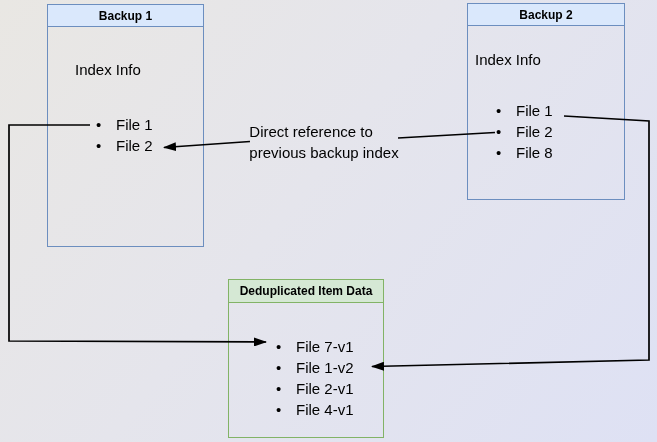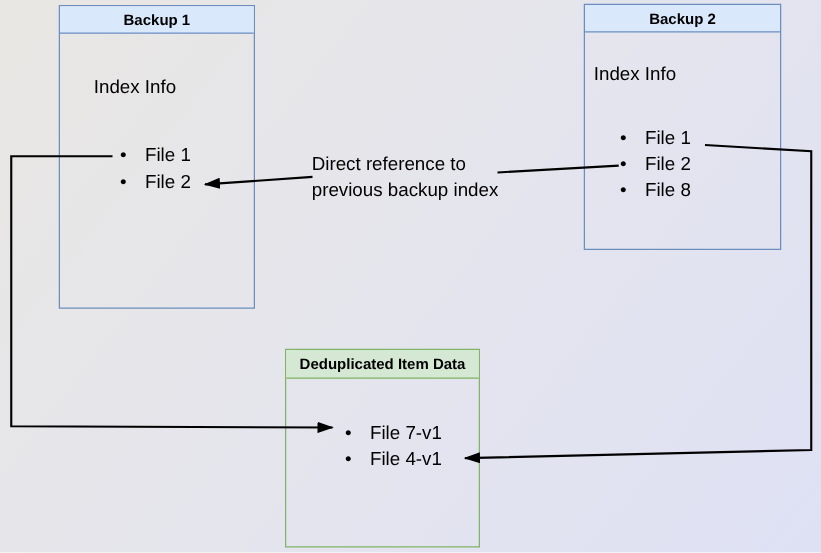--- a/index.html
+++ b/index.html
@@ -129,20 +129,22 @@
     <li>File 1</li>
     <li>File 2</li>
     <li>File 8</li>
   </ul>
 
   <div class="box green" style="left:228px; top:279px; width:156px; height:159px;">
     <div class="box-header">Deduplicated Item Data</div>
   </div>
   <ul class="file-list" id="dedup-list">
     <li>File 7-v1</li>
+    <li>File 1-v2</li>
+    <li>File 2-v1</li>
     <li>File 4-v1</li>
   </ul>
 
   <div class="annotation">Direct reference to
 previous backup index</div>
 
   <svg class="connector-layer" width="657" height="442" viewBox="0 0 657 442">
     <defs>
       <marker id="ah" viewBox="0 0 13 9" refX="12" refY="4.5" markerWidth="13" markerHeight="9" orient="auto" markerUnits="userSpaceOnUse">
         <path d="M 0 0 L 13 4.5 L 0 9 Z"></path>

